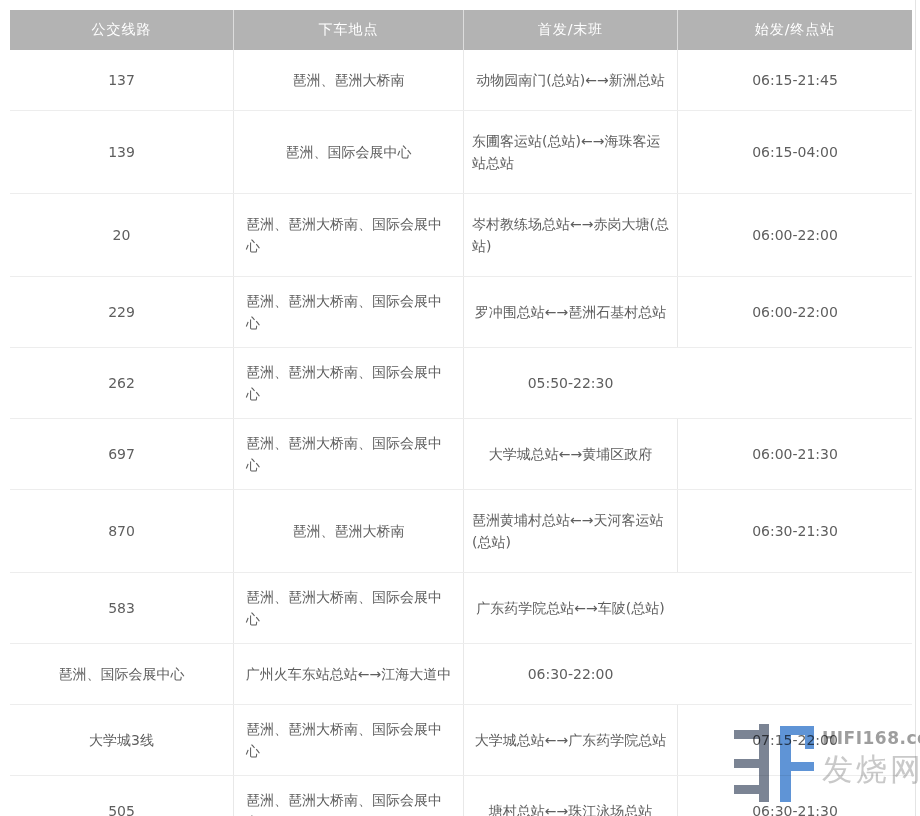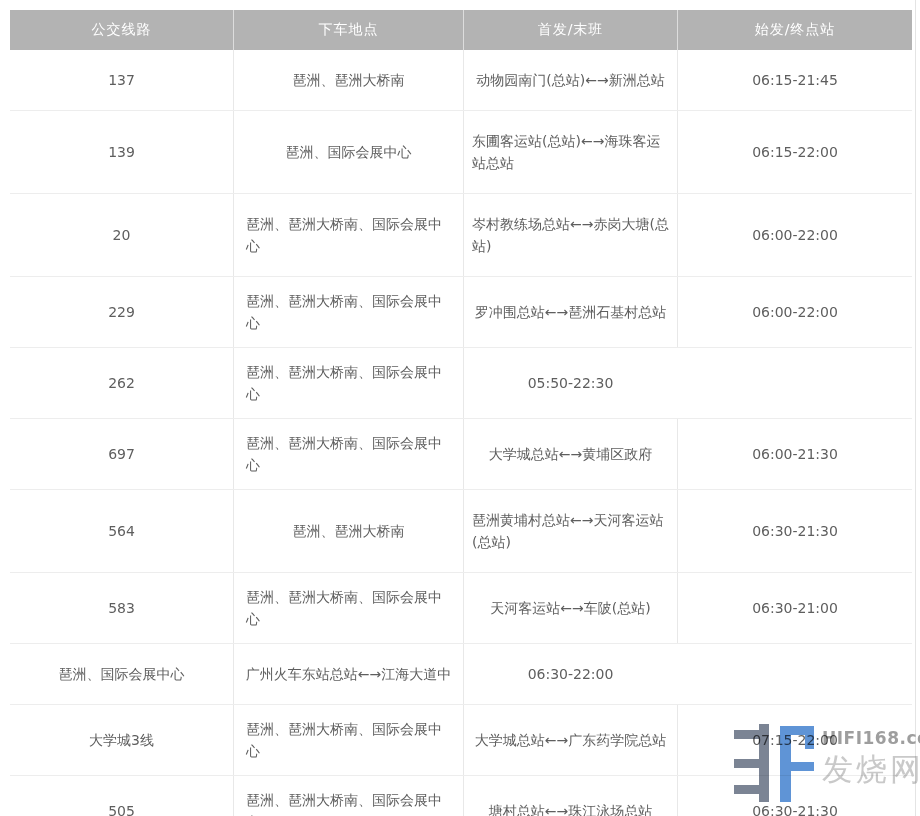--- a/index.html
+++ b/index.html
@@ -106,21 +106,21 @@
     <div class="td td-route">137</div>
     <div class="td td-stop">琶洲、琶洲大桥南</div>
     <div class="td td-terminals">动物园南门(总站)←→新洲总站</div>
     <div class="td td-hours">06:15-21:45</div>
   </div>
 
   <div class="tr">
     <div class="td td-route">139</div>
     <div class="td td-stop">琶洲、国际会展中心</div>
     <div class="td td-terminals">东圃客运站(总站)←→海珠客运站总站</div>
-    <div class="td td-hours">06:15-22:00</div>
+    <div class="td td-hours">06:15-04:00</div>
   </div>
 
   <div class="tr">
     <div class="td td-route">20</div>
     <div class="td td-stop">琶洲、琶洲大桥南、国际会展中心</div>
     <div class="td td-terminals">岑村教练场总站←→赤岗大塘(总站)</div>
     <div class="td td-hours">06:00-22:00</div>
   </div>
 
   <div class="tr">
@@ -137,31 +137,30 @@
   </div>
 
   <div class="tr">
     <div class="td td-route">697</div>
     <div class="td td-stop">琶洲、琶洲大桥南、国际会展中心</div>
     <div class="td td-terminals">大学城总站←→黄埔区政府</div>
     <div class="td td-hours">06:00-21:30</div>
   </div>
 
   <div class="tr">
-    <div class="td td-route">564</div>
+    <div class="td td-route">870</div>
     <div class="td td-stop">琶洲、琶洲大桥南</div>
     <div class="td td-terminals">琶洲黄埔村总站←→天河客运站(总站)</div>
     <div class="td td-hours">06:30-21:30</div>
   </div>
 
   <div class="tr">
     <div class="td td-route">583</div>
     <div class="td td-stop">琶洲、琶洲大桥南、国际会展中心</div>
-    <div class="td td-terminals">天河客运站←→车陂(总站)</div>
-    <div class="td td-hours">06:30-21:00</div>
+    <div class="td td-terminals">广东药学院总站←→车陂(总站)</div>
   </div>
 
   <div class="tr">
     <div class="td td-stop">琶洲、国际会展中心</div>
     <div class="td td-terminals">广州火车东站总站←→江海大道中</div>
     <div class="td td-hours">06:30-22:00</div>
   </div>
 
   <div class="tr">
     <div class="td td-route">大学城3线</div>

